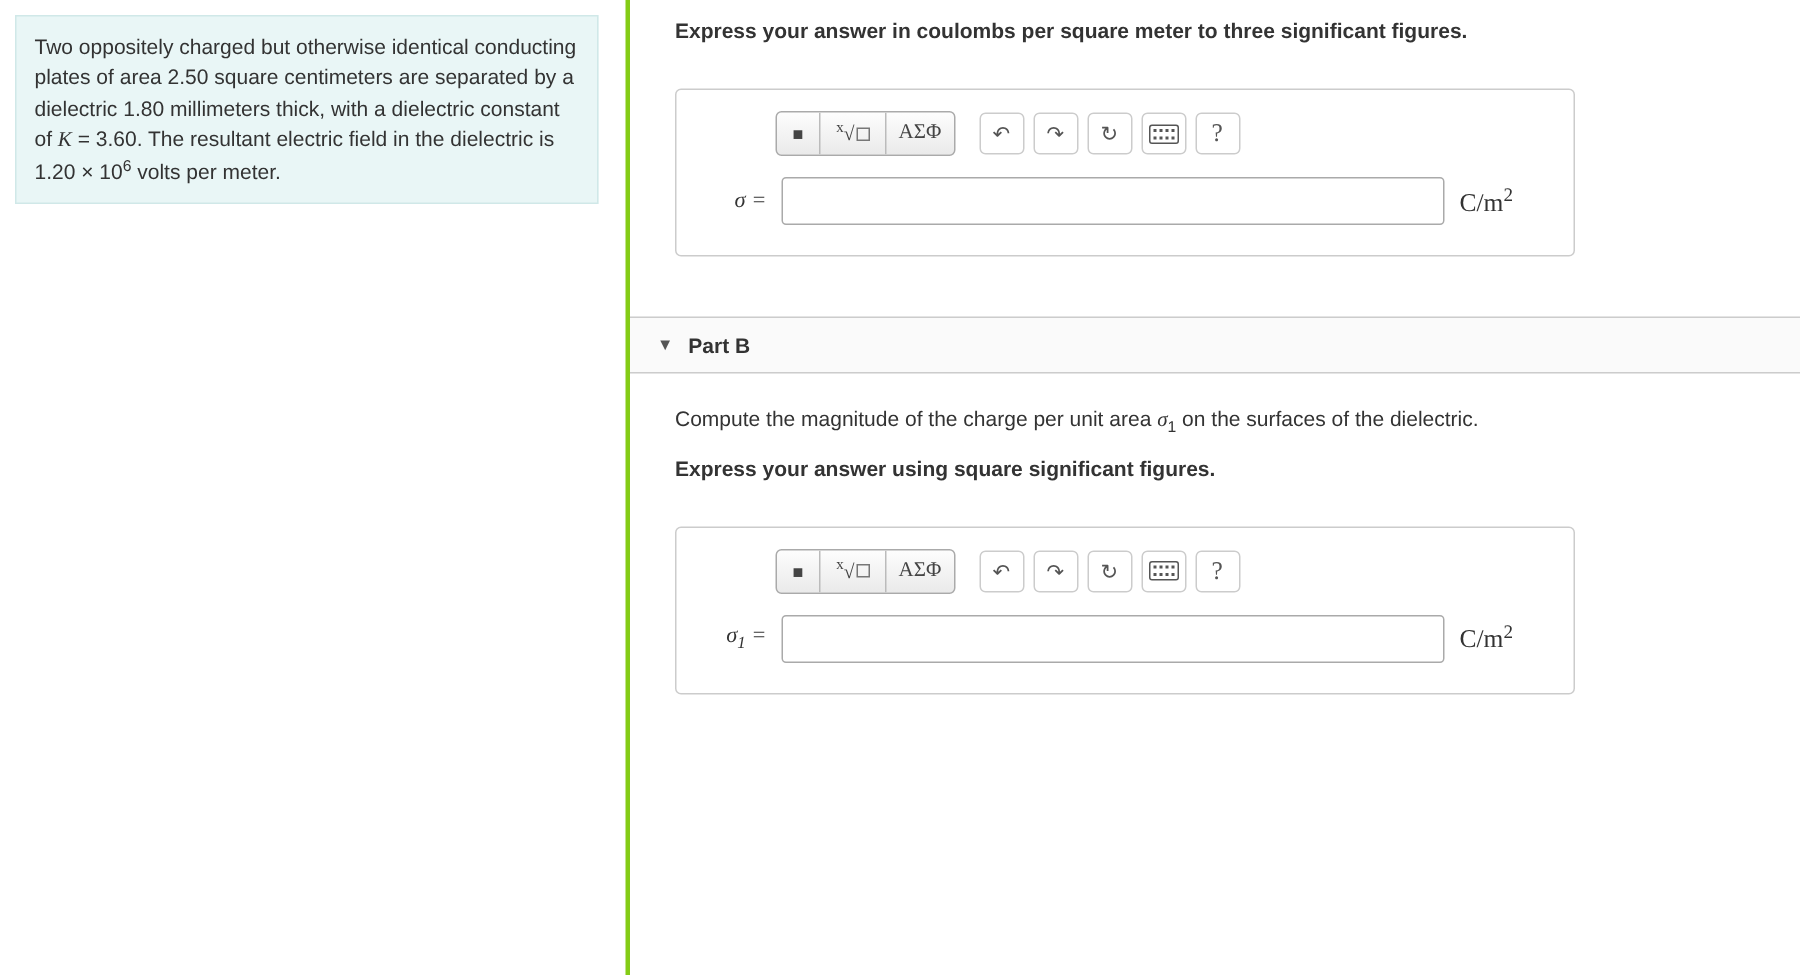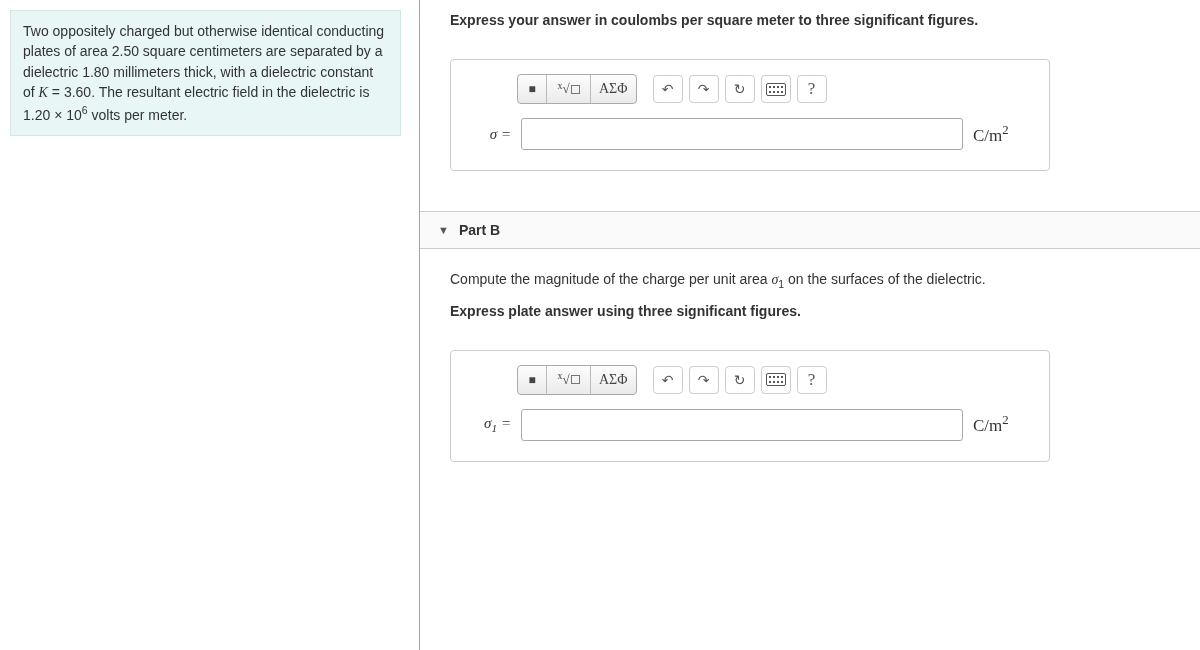--- a/index.html
+++ b/index.html
@@ -11,21 +11,21 @@
     background: #fff;
   }
   .page {
     display: flex;
     width: 1200px;
     height: 650px;
   }
   .left-col {
     width: 420px;
     padding: 10px 18px 10px 10px;
-    border-right: 1px solid #84cc16;
+    border-right: 3px solid #84cc16;
   }
   .info-box {
     background: #e9f6f6;
     border: 1px solid #d0e8e8;
     padding: 10px 12px;
     line-height: 1.45;
     color: #333;
   }
   .info-box em { font-style: italic; }
   .right-col {
@@ -173,21 +173,21 @@
       </div>
     </div>
 
     <div class="part-header">
       <span class="caret">▼</span>
       <span>Part B</span>
     </div>
 
     <div class="question-block" style="margin-top:6px;">
       <div class="prompt">Compute the magnitude of the charge per unit area <em class="serif-it">σ</em><sub>1</sub> on the surfaces of the dielectric.</div>
-      <div class="instruct">Express plate answer using three significant figures.</div>
+      <div class="instruct">Express your answer using square significant figures.</div>
 
       <div class="answer-box">
         <div class="toolbar">
           <div class="tb-group">
             <div class="tb-btn" style="font-size:12px">■</div>
             <div class="tb-btn tb-wide">
               <span style="font-size:10px;position:relative;top:-4px;">x</span>
                 <span style="font-size:13px;">√</span>
                 <span style="border:1px solid #777;width:9px;height:9px;display:inline-block;margin-left:1px;"></span>
             </div>

